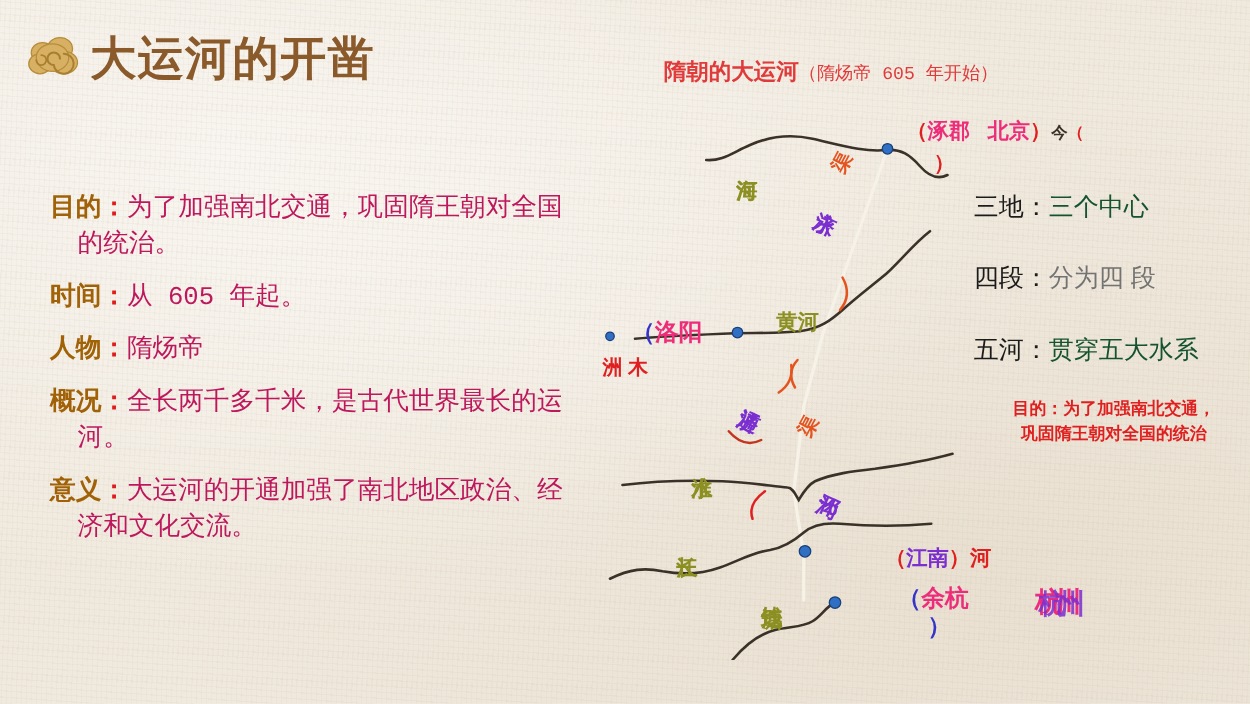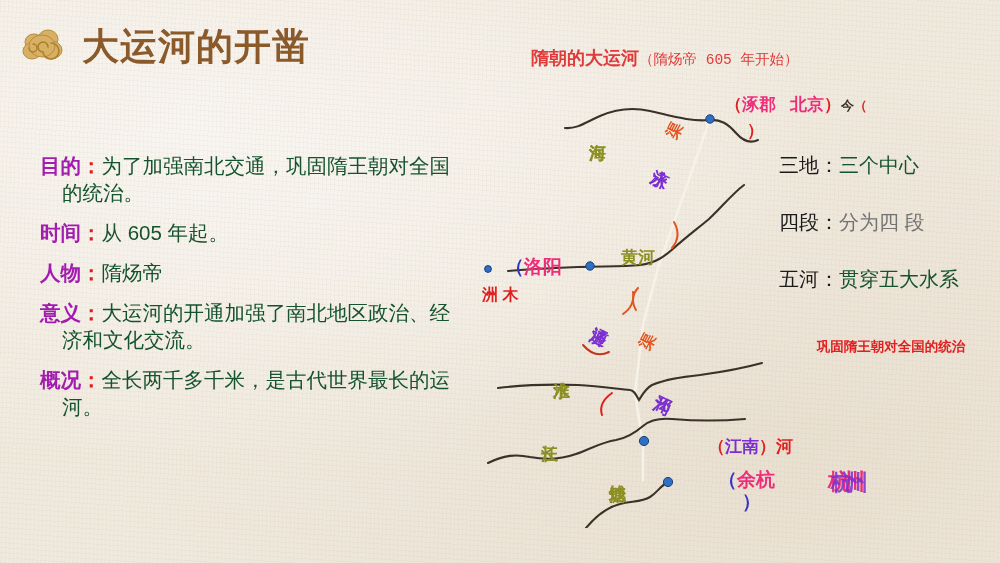--- a/index.html
+++ b/index.html
@@ -34,21 +34,21 @@
     z-index: 1;
   }
 
   
   #title-block {
     position: absolute;
     left: 18px;
     top: 26px;
     display: flex;
     align-items: center;
-    gap: 16px;
+    gap: 6px;
   }
   #cloud-icon { width: 48px; height: 40px; flex: none; }
   #page-title {
     font-size: 37px;
     font-weight: 700;
     color: #8a5a2b;
     letter-spacing: 1px;
     line-height: 1;
     white-space: nowrap;
   }
@@ -62,26 +62,26 @@
   }
   .list-item {
     margin-bottom: 13px;
     font-size: 20.5px;
     line-height: 1.32;
     color: #1b1b1b;
     text-indent: 0;
     padding-left: 22px;
   }
   .list-item .lbl {
-    color: #a21caf;
+    color: #a16207;
     font-weight: 700;
     margin-left: -22px;
   }
   .list-item .sep { color: #e01b1b; font-weight: 700; }
-  .list-item .val { color: #14532d; }
+  .list-item .val { color: #be185d; font-family: Liberation Mono, monospace; }
 
   
   #map-heading {
     position: absolute;
     left: 531px;
     top: 46px;
     width: 290px;
     color: #e03a3a;
     font-size: 16.5px;
     line-height: 1.45;
@@ -170,45 +170,45 @@
     <div class="list-item">
       <span class="lbl">目的</span><span class="sep">：</span><span class="val">为了加强南北交通，巩固隋王朝对全国的统治。</span>
     </div>
     <div class="list-item">
       <span class="lbl">时间</span><span class="sep">：</span><span class="val">从 605 年起。</span>
     </div>
     <div class="list-item">
       <span class="lbl">人物</span><span class="sep">：</span><span class="val">隋炀帝</span>
     </div>
     <div class="list-item">
+      <span class="lbl">概况</span><span class="sep">：</span><span class="val">全长两千多千米，是古代世界最长的运河。</span>
+    </div>
+    <div class="list-item">
       <span class="lbl">意义</span><span class="sep">：</span><span class="val">大运河的开通加强了南北地区政治、经济和文化交流。</span>
-    </div>
-    <div class="list-item">
-      <span class="lbl">概况</span><span class="sep">：</span><span class="val">全长两千多千米，是古代世界最长的运河。</span>
     </div>
   </div>
 
   <div id="map-heading">
     <span class="hd-main">隋朝的大运河</span><span class="hd-sub">（隋炀帝 605 年开始）</span>
   </div>
 
   <div id="key-points">
     <div class="kp-row">
       <span>三地：</span><span class="kp-val-red">三个中心</span>
     </div>
     <div class="kp-row">
       <span>四段：</span><span class="kp-val-black">分为四 段</span>
     </div>
     <div class="kp-row">
       <span>五河：</span><span class="kp-val-red">贯穿五大水系</span>
     </div>
   </div>
 
   <div id="purpose-note">
-    <br>
+    <span>目的：为了加强南北交通，</span><br>
     <span>巩固隋王朝对全国的统治</span>
   </div>
 
   <svg id="map-svg" viewBox="0 0 420 440">
 
     <g fill="none" stroke="#f6f2e8" stroke-width="2.6" stroke-linecap="round">
       <path d="M250 31 L198 180 L183 237 L175 305 L183 356"></path>
       <path d="M183 356 L183 392"></path>
     </g>
 

